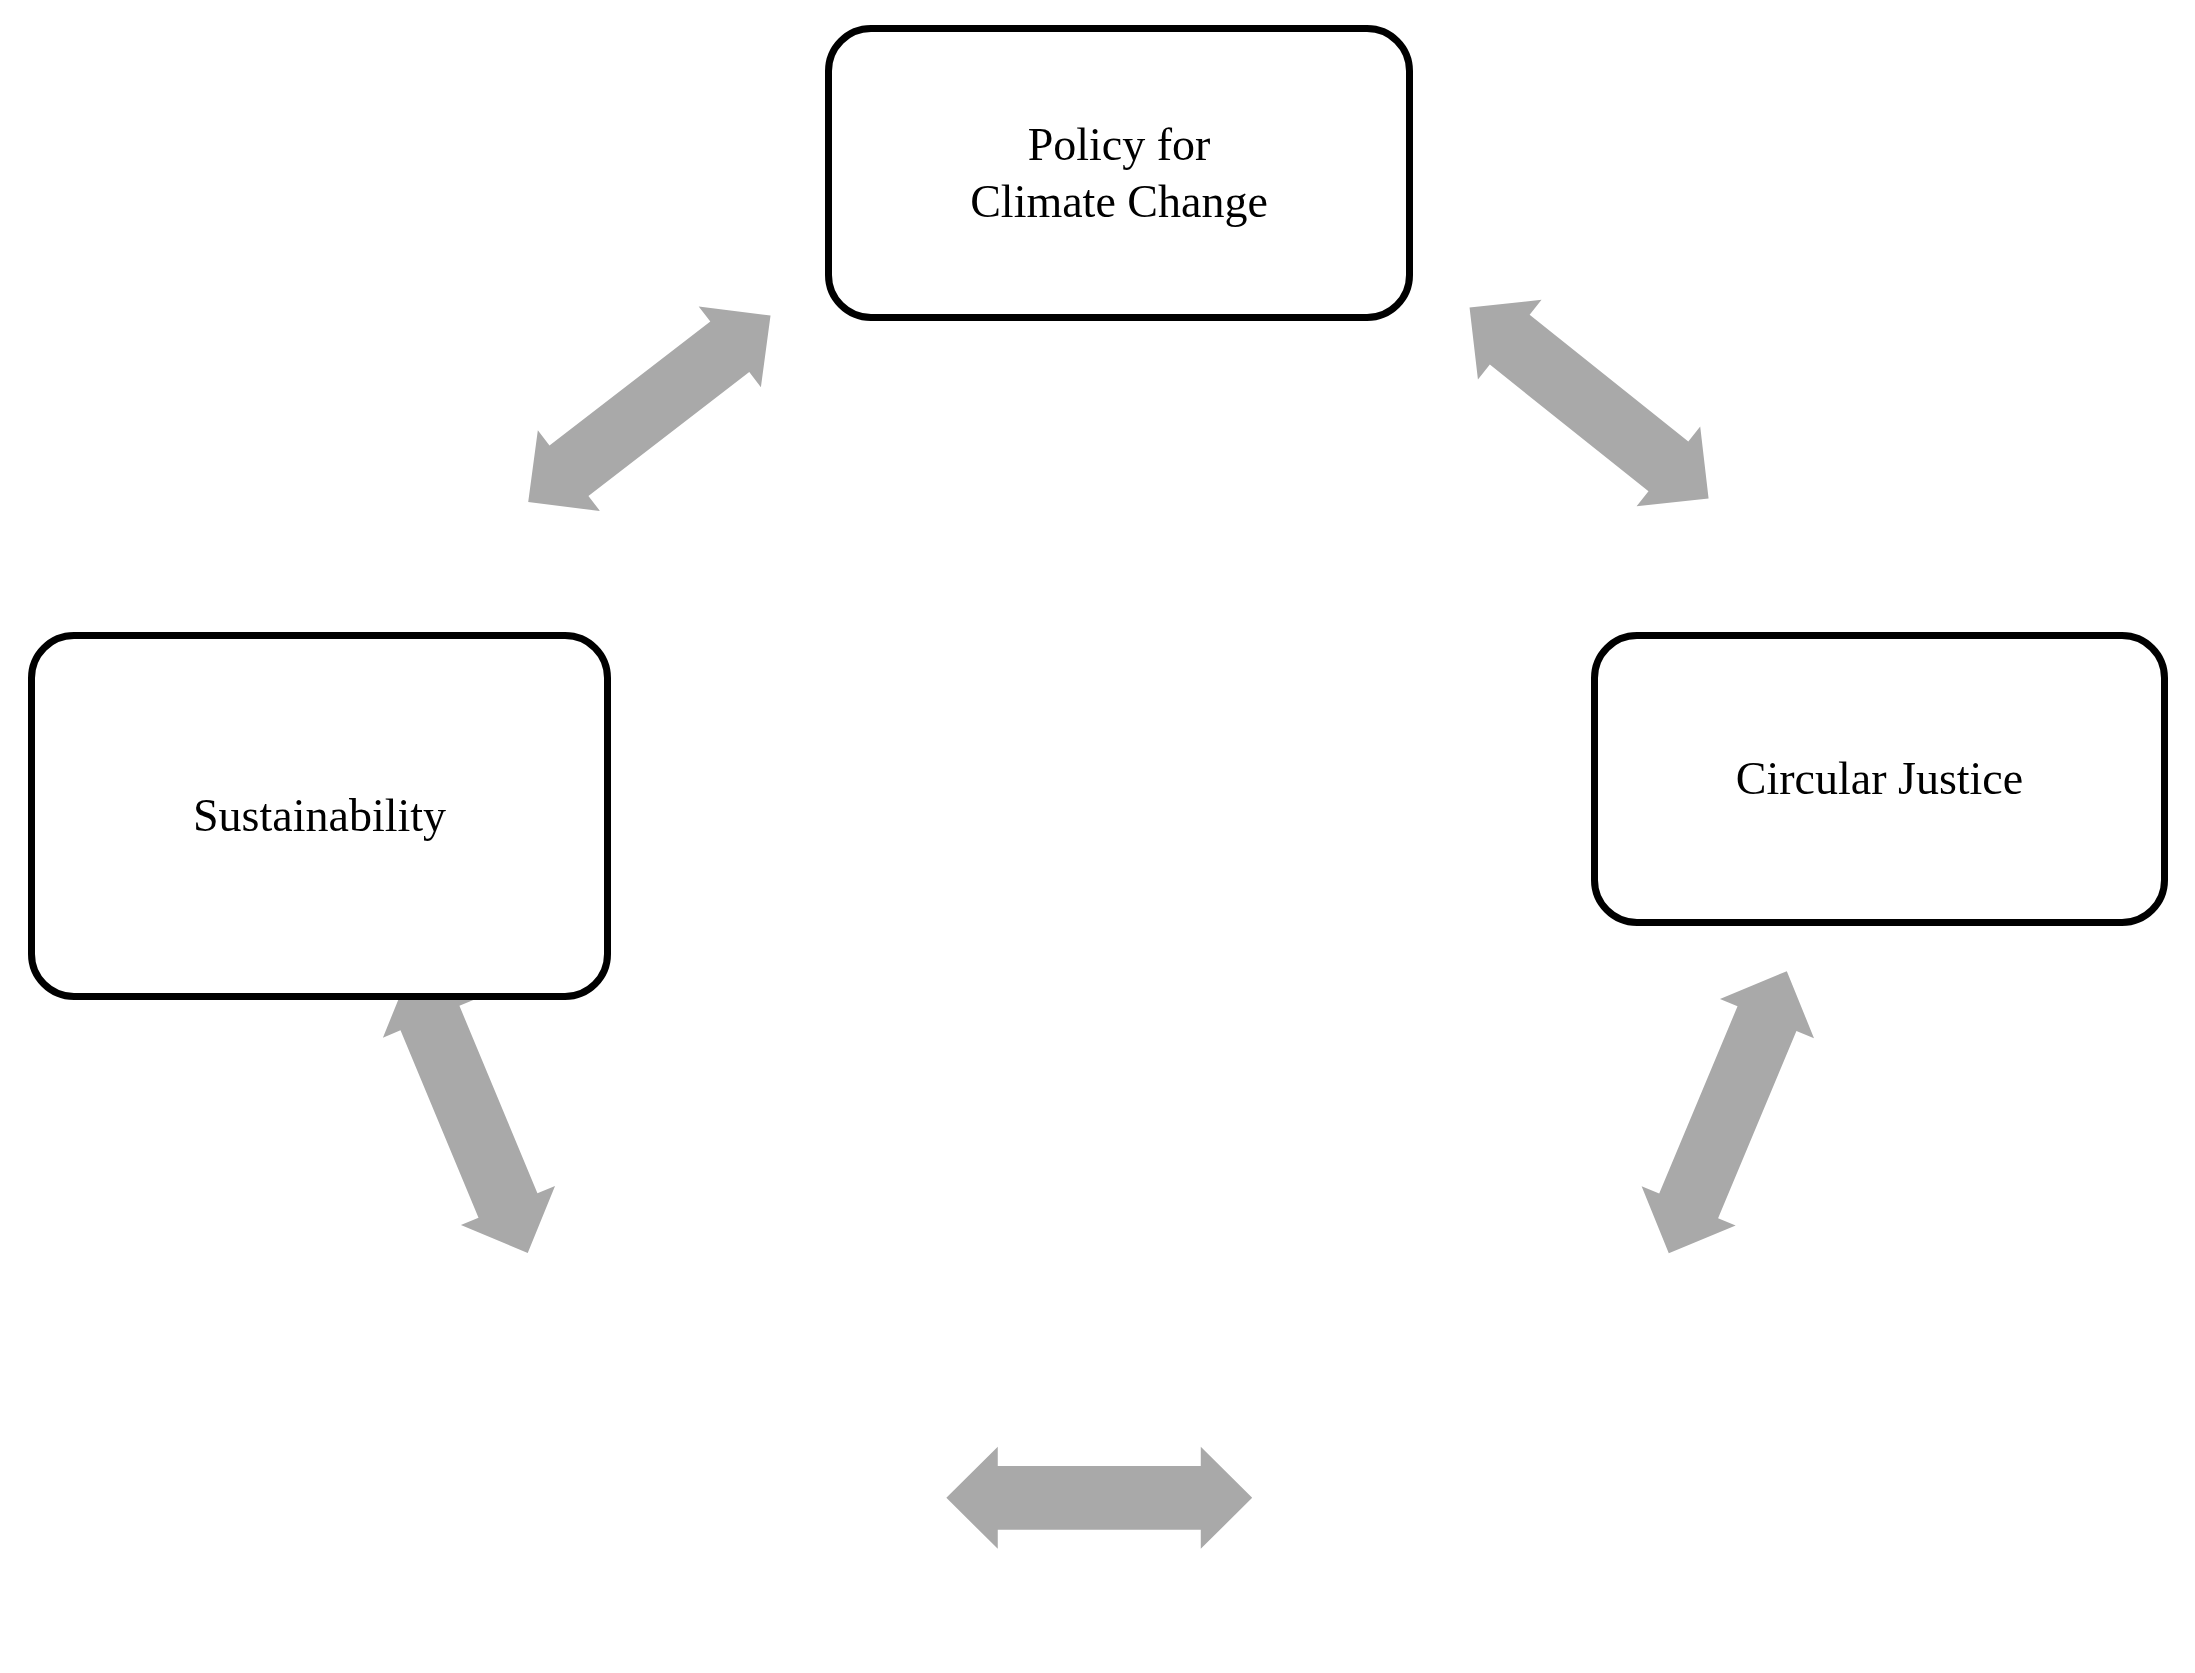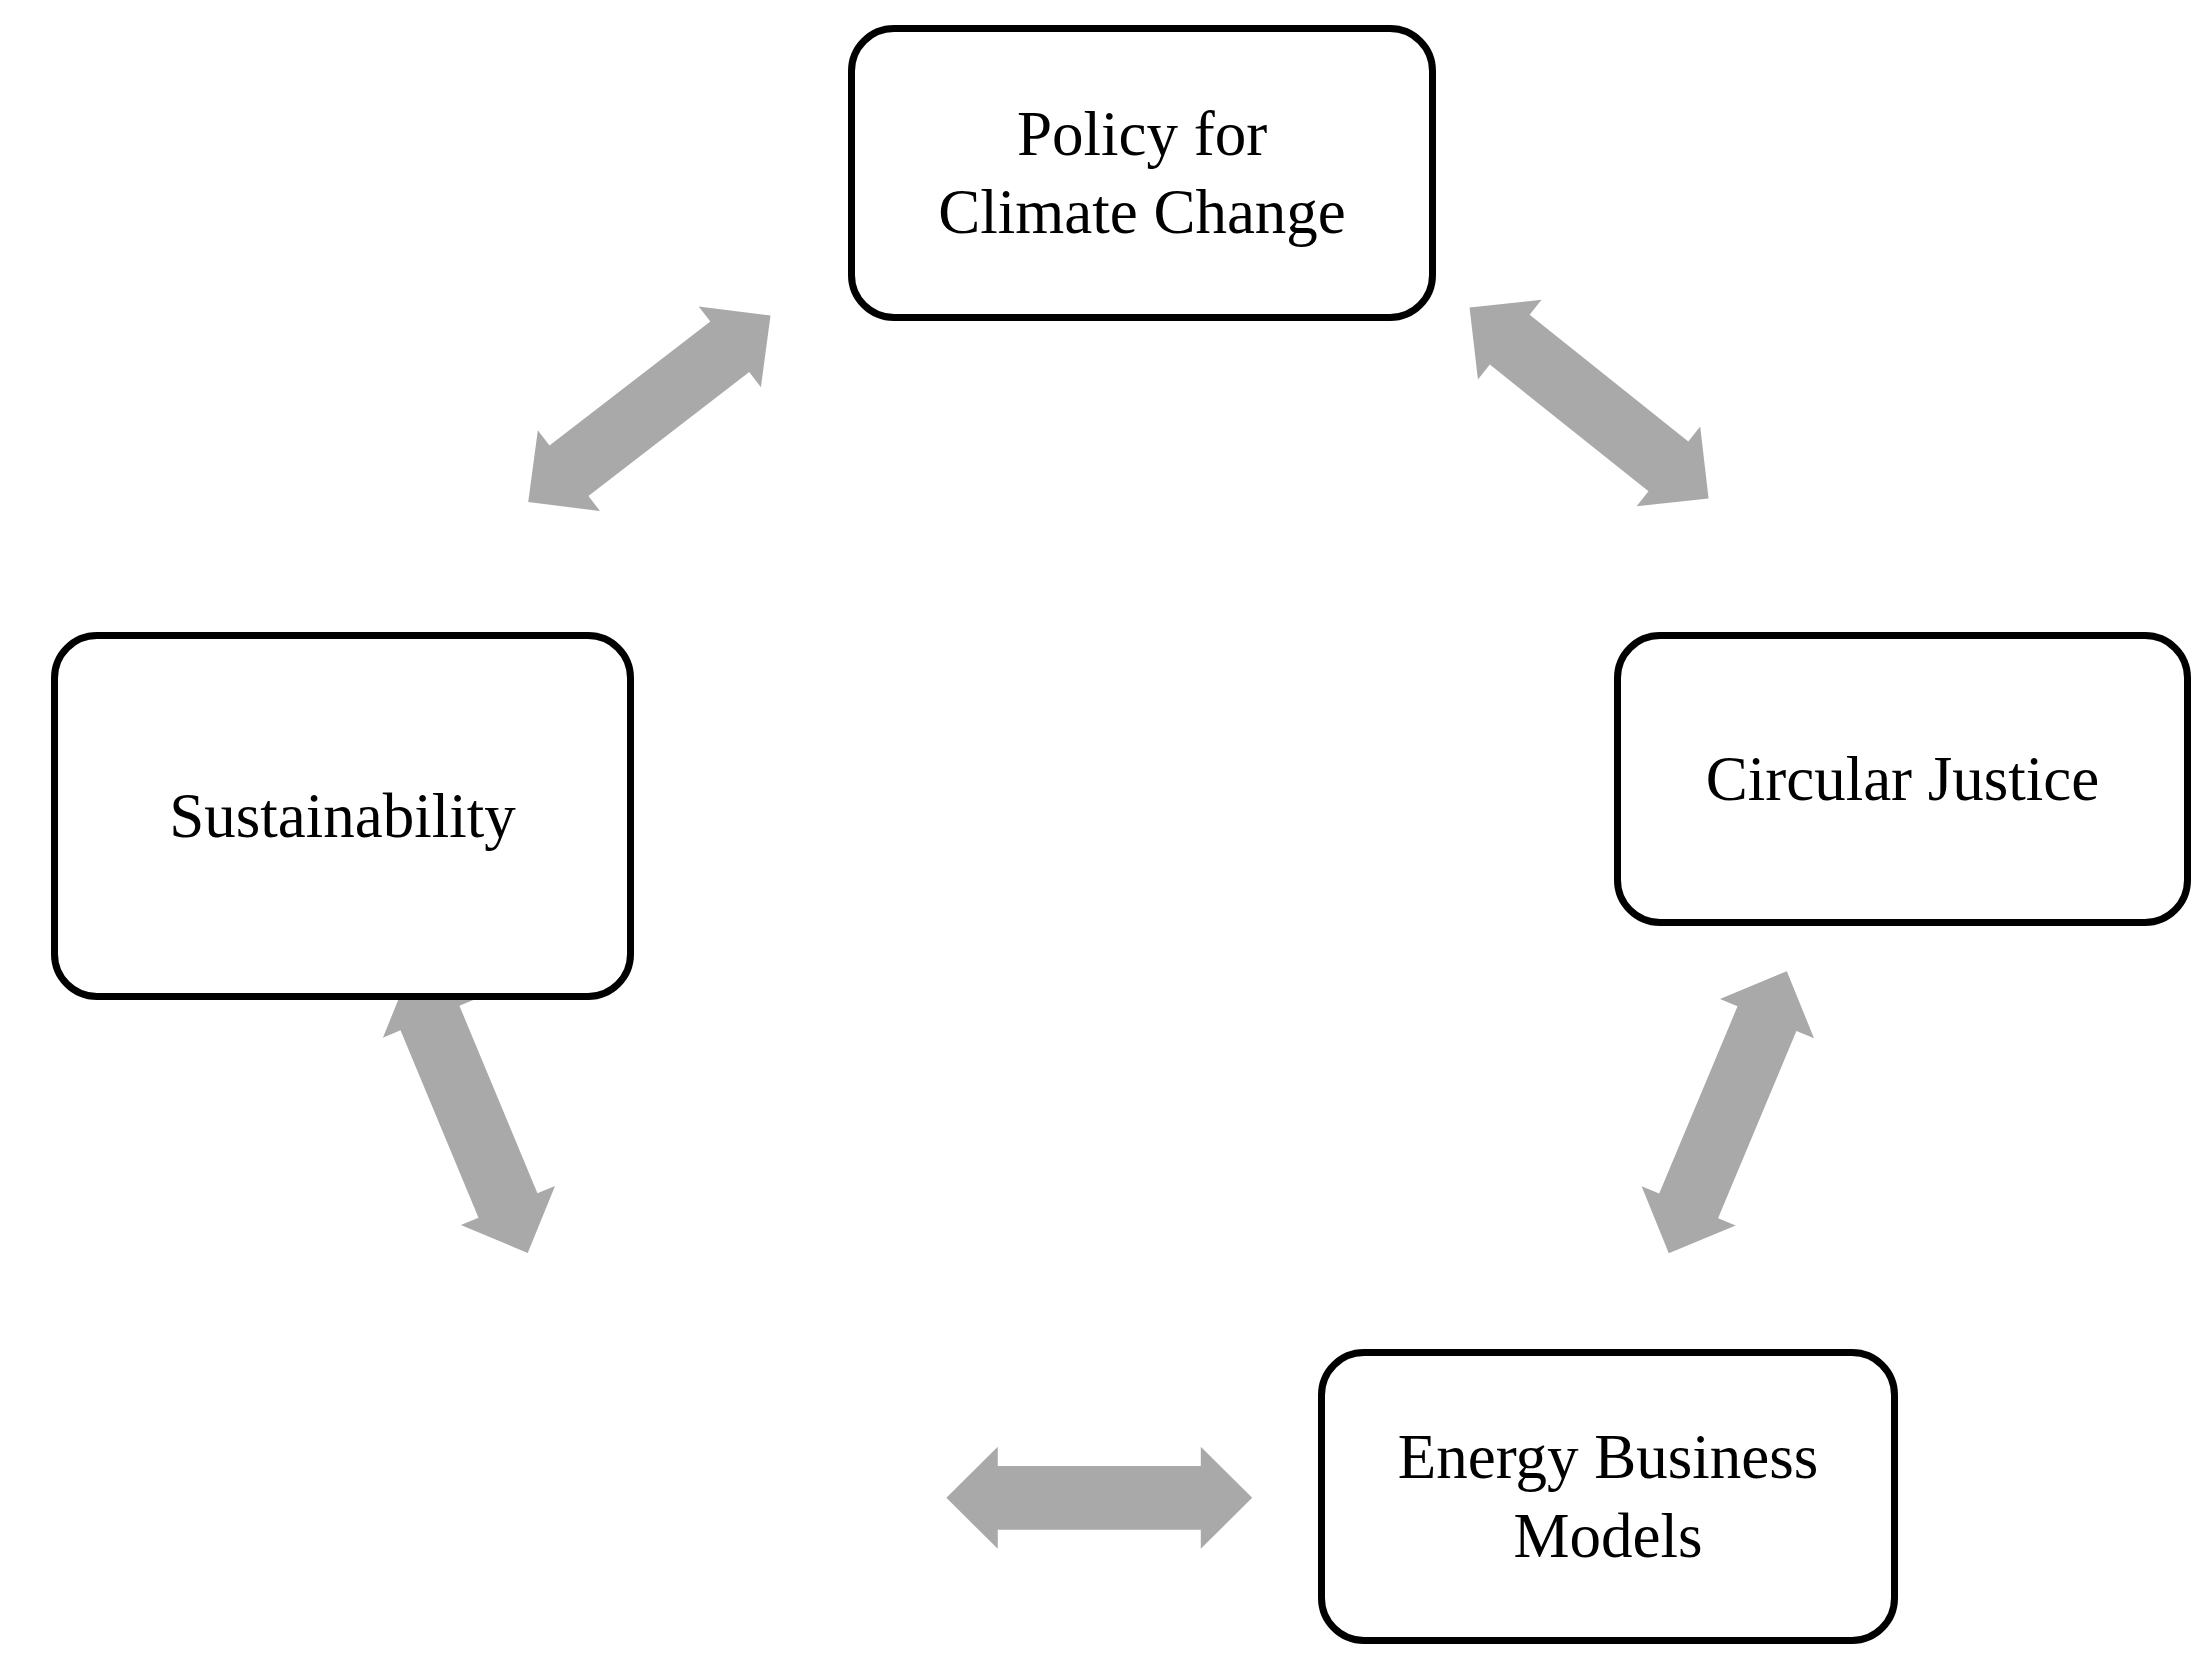--- a/index.html
+++ b/index.html
@@ -26,23 +26,22 @@
     position: absolute;
     box-sizing: border-box;
     border: 7px solid #000000;
     border-radius: 46px;
     background: #ffffff;
     display: flex;
     align-items: center;
     justify-content: center;
     text-align: center;
     color: #000000;
-    font-size: 63px;
+    font-size: 46px;
     line-height: 1.24;
-    margin-left: 23px;
   }
   .node .label {
     white-space: pre-line;
     padding: 0 17.7px;
   }
   .node-policy    { left: 825px;  top: 25px;   width: 588px; height: 296px; }
   .node-sustain   { left: 28px;   top: 632px;  width: 583px; height: 368px; }
   .node-circular  { left: 1591px; top: 632px;  width: 577px; height: 294px; }
   .node-transition{ left: 328px;  top: 1350px; width: 577px; height: 299px; }
   .node-energy    { left: 1295px; top: 1349px; width: 580px; height: 295px; }
@@ -80,19 +79,15 @@
 
   <div class="node node-sustain">
     <span class="label">Sustainability</span>
   </div>
 
   <div class="node node-circular">
     <span class="label">Circular Justice</span>
   </div>
 
 
-  <div class="node node-energy">
-    <span class="label">Energy Business
-Models</span>
-  </div>
 
 </div>
 
 
 </body></html>

